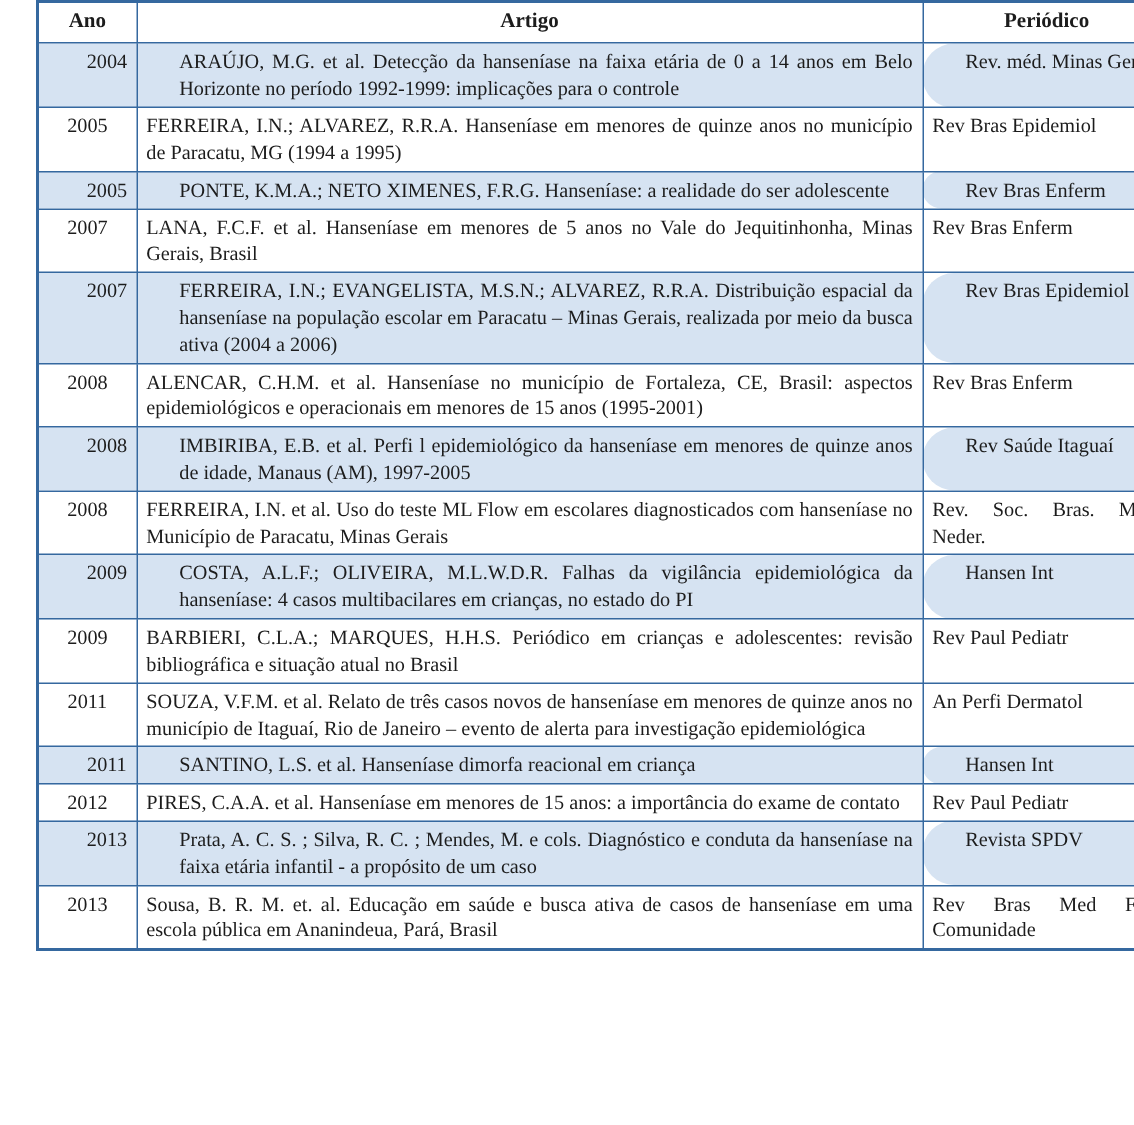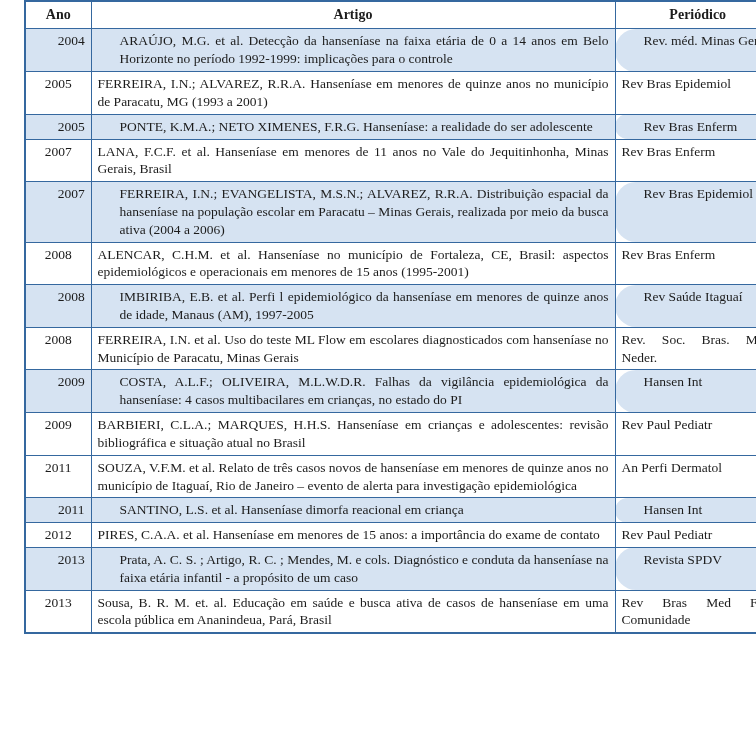--- a/index.html
+++ b/index.html
@@ -86,31 +86,31 @@
       </tr>
     </thead>
     <tbody>
         <tr class="band">
           <td class="td-ano">2004</td>
           <td class="td-artigo">ARAÚJO, M.G. et al. Detecção da hanseníase na faixa etária de 0 a 14 anos em Belo Horizonte no período 1992-1999: implicações para o controle</td>
           <td class="td-periodico">Rev. méd. Minas Gerais</td>
         </tr>
         <tr class="plain">
           <td class="td-ano">2005</td>
-          <td class="td-artigo">FERREIRA, I.N.; ALVAREZ, R.R.A. Hanseníase em menores de quinze anos no município de Paracatu, MG (1993 a 2001)</td>
+          <td class="td-artigo">FERREIRA, I.N.; ALVAREZ, R.R.A. Hanseníase em menores de quinze anos no município de Paracatu, MG (1994 a 1995)</td>
           <td class="td-periodico">Rev Bras Epidemiol</td>
         </tr>
         <tr class="band">
           <td class="td-ano">2005</td>
           <td class="td-artigo">PONTE, K.M.A.; NETO XIMENES, F.R.G. Hanseníase: a realidade do ser adolescente</td>
           <td class="td-periodico">Rev Bras Enferm</td>
         </tr>
         <tr class="plain">
           <td class="td-ano">2007</td>
-          <td class="td-artigo">LANA, F.C.F. et al. Hanseníase em menores de 11 anos no Vale do Jequitinhonha, Minas Gerais, Brasil</td>
+          <td class="td-artigo">LANA, F.C.F. et al. Hanseníase em menores de 5 anos no Vale do Jequitinhonha, Minas Gerais, Brasil</td>
           <td class="td-periodico">Rev Bras Enferm</td>
         </tr>
         <tr class="band">
           <td class="td-ano">2007</td>
           <td class="td-artigo">FERREIRA, I.N.; EVANGELISTA, M.S.N.; ALVAREZ, R.R.A. Distribuição espacial da hanseníase na população escolar em Paracatu – Minas Gerais, realizada por meio da busca ativa (2004 a 2006)</td>
           <td class="td-periodico">Rev Bras Epidemiol</td>
         </tr>
         <tr class="plain">
           <td class="td-ano">2008</td>
           <td class="td-artigo">ALENCAR, C.H.M. et al. Hanseníase no município de Fortaleza, CE, Brasil: aspectos epidemiológicos e operacionais em menores de 15 anos (1995-2001)</td>
@@ -126,41 +126,41 @@
           <td class="td-artigo">FERREIRA, I.N. et al. Uso do teste ML Flow em escolares diagnosticados com hanseníase no Município de Paracatu, Minas Gerais</td>
           <td class="td-periodico">Rev. Soc. Bras. Med. Neder.</td>
         </tr>
         <tr class="band">
           <td class="td-ano">2009</td>
           <td class="td-artigo">COSTA, A.L.F.; OLIVEIRA, M.L.W.D.R. Falhas da vigilância epidemiológica da hanseníase: 4 casos multibacilares em crianças, no estado do PI</td>
           <td class="td-periodico">Hansen Int</td>
         </tr>
         <tr class="plain">
           <td class="td-ano">2009</td>
-          <td class="td-artigo">BARBIERI, C.L.A.; MARQUES, H.H.S. Hanseníase em crianças e adolescentes: revisão bibliográfica e situação atual no Brasil</td>
+          <td class="td-artigo">BARBIERI, C.L.A.; MARQUES, H.H.S. Periódico em crianças e adolescentes: revisão bibliográfica e situação atual no Brasil</td>
           <td class="td-periodico">Rev Paul Pediatr</td>
         </tr>
         <tr class="plain">
           <td class="td-ano">2011</td>
           <td class="td-artigo">SOUZA, V.F.M. et al. Relato de três casos novos de hanseníase em menores de quinze anos no município de Itaguaí, Rio de Janeiro – evento de alerta para investigação epidemiológica</td>
           <td class="td-periodico">An Perfi Dermatol</td>
         </tr>
         <tr class="band">
           <td class="td-ano">2011</td>
           <td class="td-artigo">SANTINO, L.S. et al. Hanseníase dimorfa reacional em criança</td>
           <td class="td-periodico">Hansen Int</td>
         </tr>
         <tr class="plain">
           <td class="td-ano">2012</td>
           <td class="td-artigo">PIRES, C.A.A. et al. Hanseníase em menores de 15 anos: a importância do exame de contato</td>
           <td class="td-periodico">Rev Paul Pediatr</td>
         </tr>
         <tr class="band">
           <td class="td-ano">2013</td>
-          <td class="td-artigo">Prata, A. C. S. ; Artigo, R. C. ; Mendes, M. e cols. Diagnóstico e conduta da hanseníase na faixa etária infantil - a propósito de um caso</td>
+          <td class="td-artigo">Prata, A. C. S. ; Silva, R. C. ; Mendes, M. e cols. Diagnóstico e conduta da hanseníase na faixa etária infantil - a propósito de um caso</td>
           <td class="td-periodico">Revista SPDV</td>
         </tr>
         <tr class="plain">
           <td class="td-ano">2013</td>
           <td class="td-artigo">Sousa, B. R. M. et. al. Educação em saúde e busca ativa de casos de hanseníase em uma escola pública em Ananindeua, Pará, Brasil</td>
           <td class="td-periodico">Rev Bras Med Fam Comunidade</td>
         </tr>
       </tbody>
   </table>
 </div>

